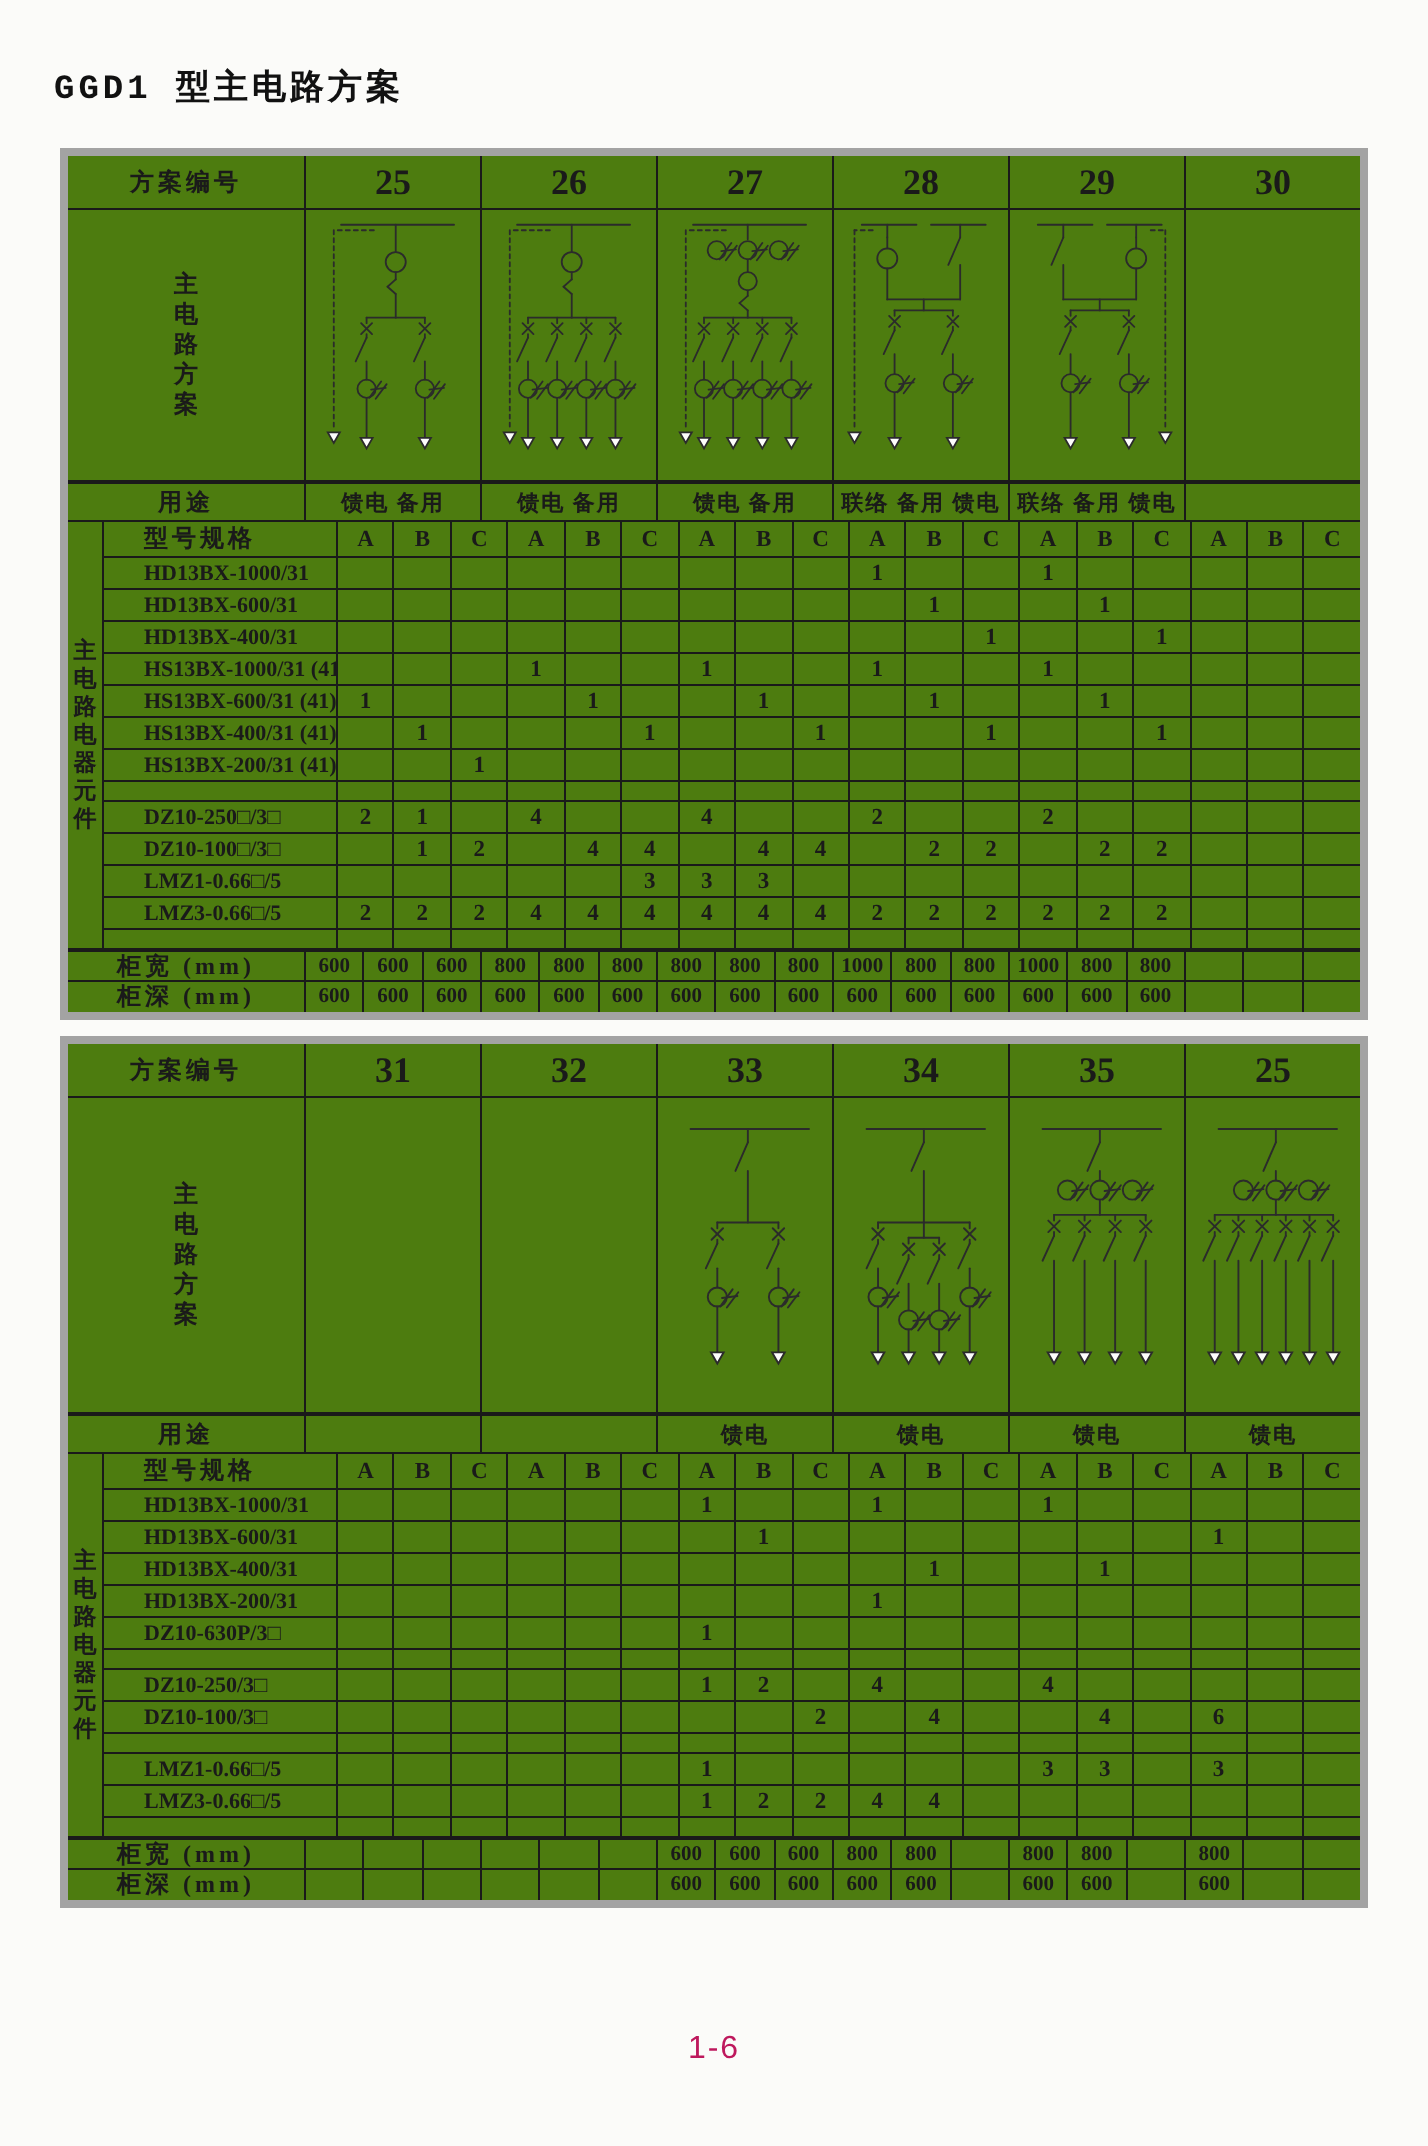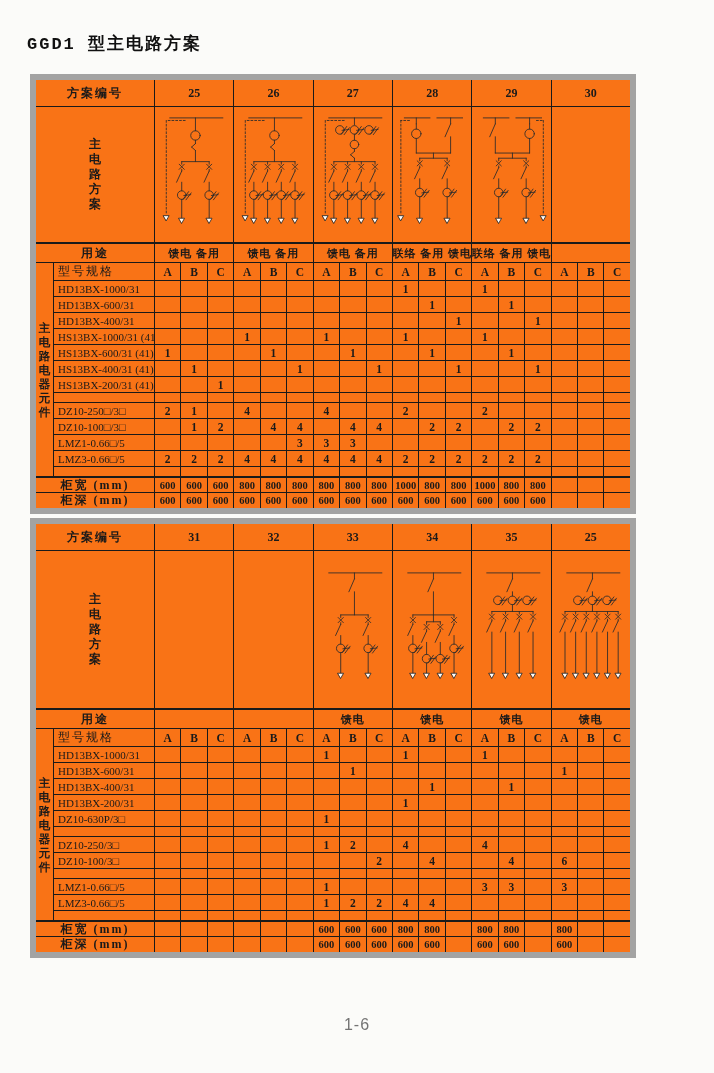--- a/index.html
+++ b/index.html
@@ -9,67 +9,67 @@
     background:#fbfbf9; color:#1a1a1a;
     font-family:"Liberation Serif","DejaVu Serif",serif;
     overflow:hidden;
   }
   .title {
     position:absolute; left:27px; top:32px;
     font-family:Liberation Mono, monospace;
     font-weight:bold; font-size:17px; letter-spacing:2px; color:#111;
   }
   .tbl {
-    position:absolute; left:30px; width:606px;
-    border:6px solid #a3a3a3; background:#f97316;
+    position:absolute; left:30px; width:654px;
+    border:4px solid #a3a3a3; background:#4d7c0f;
   }
   .t1 { top:74px; }
   .t2 { top:518px; }
   .row { display:flex; border-top:1px solid #1a1a1a; }
   .row:first-child { border-top:none; }
   .b2t { border-top-width:2px; }
   .cell {
     border-left:1px solid #1a1a1a;
     display:flex; align-items:center; justify-content:center;
     overflow:hidden; min-width:0;
   }
   .cell:first-child { border-left:none; }
   .lab { width:118px; flex:none; font-weight:bold; font-size:12px; letter-spacing:2px; }
-  .sch { flex:1; font-weight:bold; font-size:12px; }
+  .sch { flex:1; font-weight:bold; font-size:18px; }
   .hdr { height:26px; }
   .t1 .diag { height:136px; }
   .t2 .diag { height:158px; }
   .dcell { flex:1; padding:1px; }
   .dcell svg { width:100%; height:100%; }
   .vert { display:flex; flex-direction:column; align-items:center; justify-content:center; }
   .vert div { font-size:12px; font-weight:bold; line-height:15px; letter-spacing:0; }
   .use { height:20px; }
   .usg { flex:1; font-weight:bold; font-size:11px; letter-spacing:1px; white-space:pre; }
   .compblock { display:flex; border-top:1px solid #1a1a1a; }
   .sidebar {
     width:18px; flex:none; border-right:1px solid #1a1a1a;
     display:flex; flex-direction:column; align-items:center; justify-content:center;
   }
   .sidebar div { font-size:11.5px; font-weight:bold; line-height:14px; }
   .comprows { flex:1; display:flex; flex-direction:column; min-width:0; }
   .comprows .row:first-child { border-top:none; }
   .mod {
     width:100px; flex:none; justify-content:flex-start; padding-left:4px;
-    font-weight:normal; font-size:11px; letter-spacing:0; white-space:nowrap;
+    font-weight:bold; font-size:11px; letter-spacing:0; white-space:nowrap;margin-left:16px;
   }
   .specl { letter-spacing:2px; font-size:12px; }
   .v { flex:1; font-size:11.5px; font-weight:bold; }
   .vn { font-size:10.5px; }
   .r { height:16px; }
   .spec-r { height:17px; }
   .r-sm { height:10px; }
   .pagenum {
     position:absolute; left:0; top:1016px; width:714px; text-align:center;
     font-family:"Liberation Sans","DejaVu Sans",sans-serif;
-    font-size:16px; color:#737373; letter-spacing:1px;
+    font-size:16px; color:#be185d; letter-spacing:1px;
   }
 </style>
 </head>
 <body>
 
 <div class="title">GGD1 型主电路方案</div>
 
 <div class="tbl t1" id="table1">
     <div class="row hdr">
       <div class="cell lab">方案编号</div>

